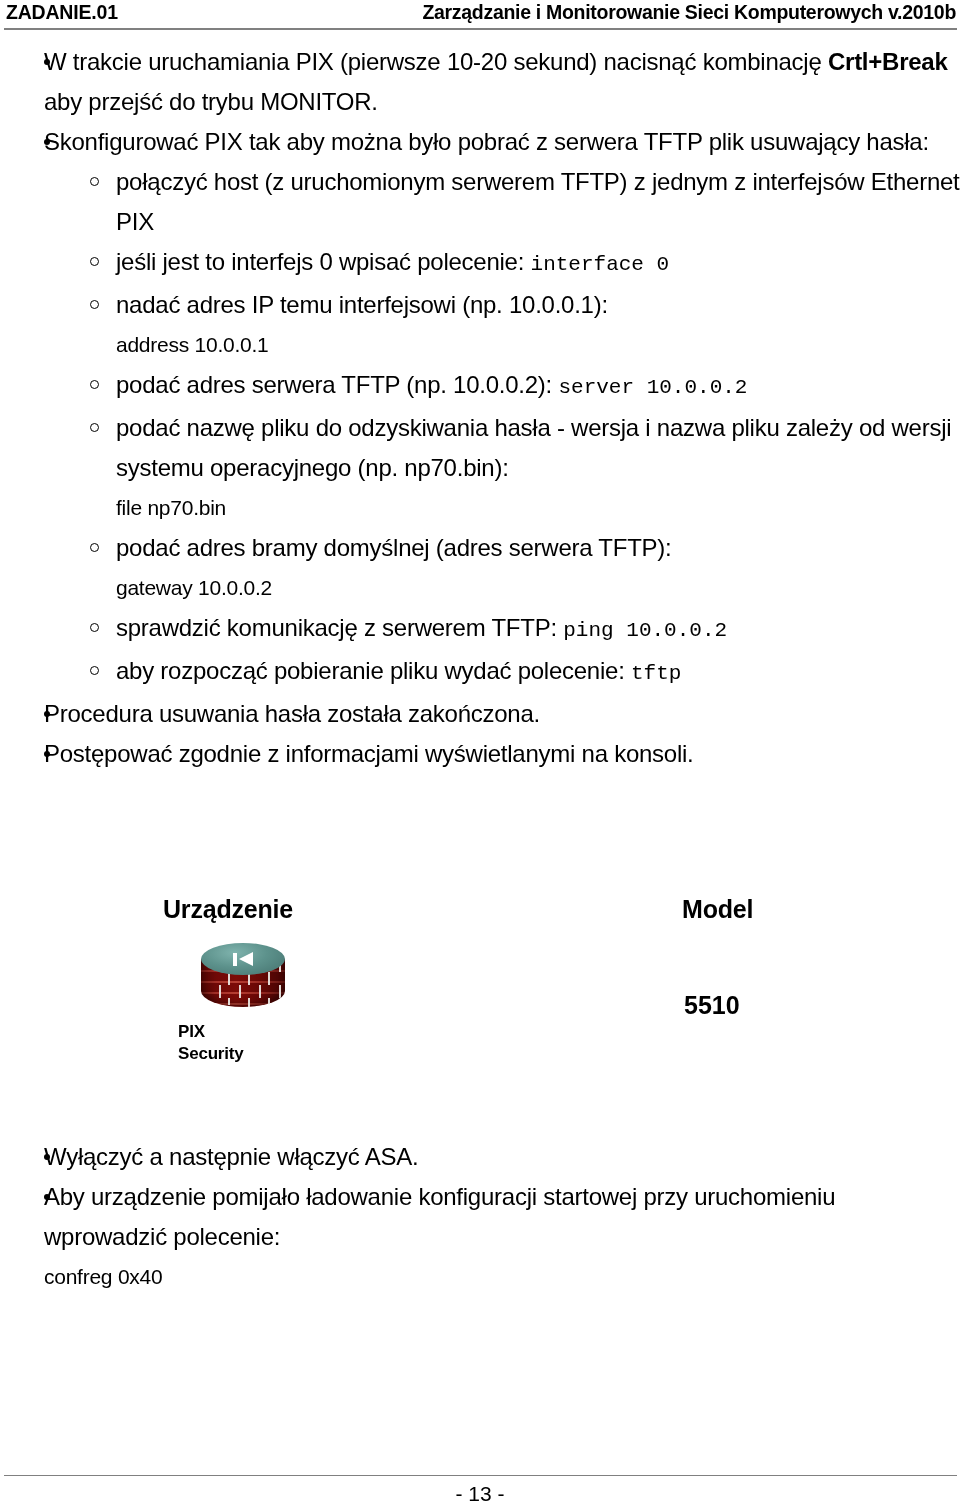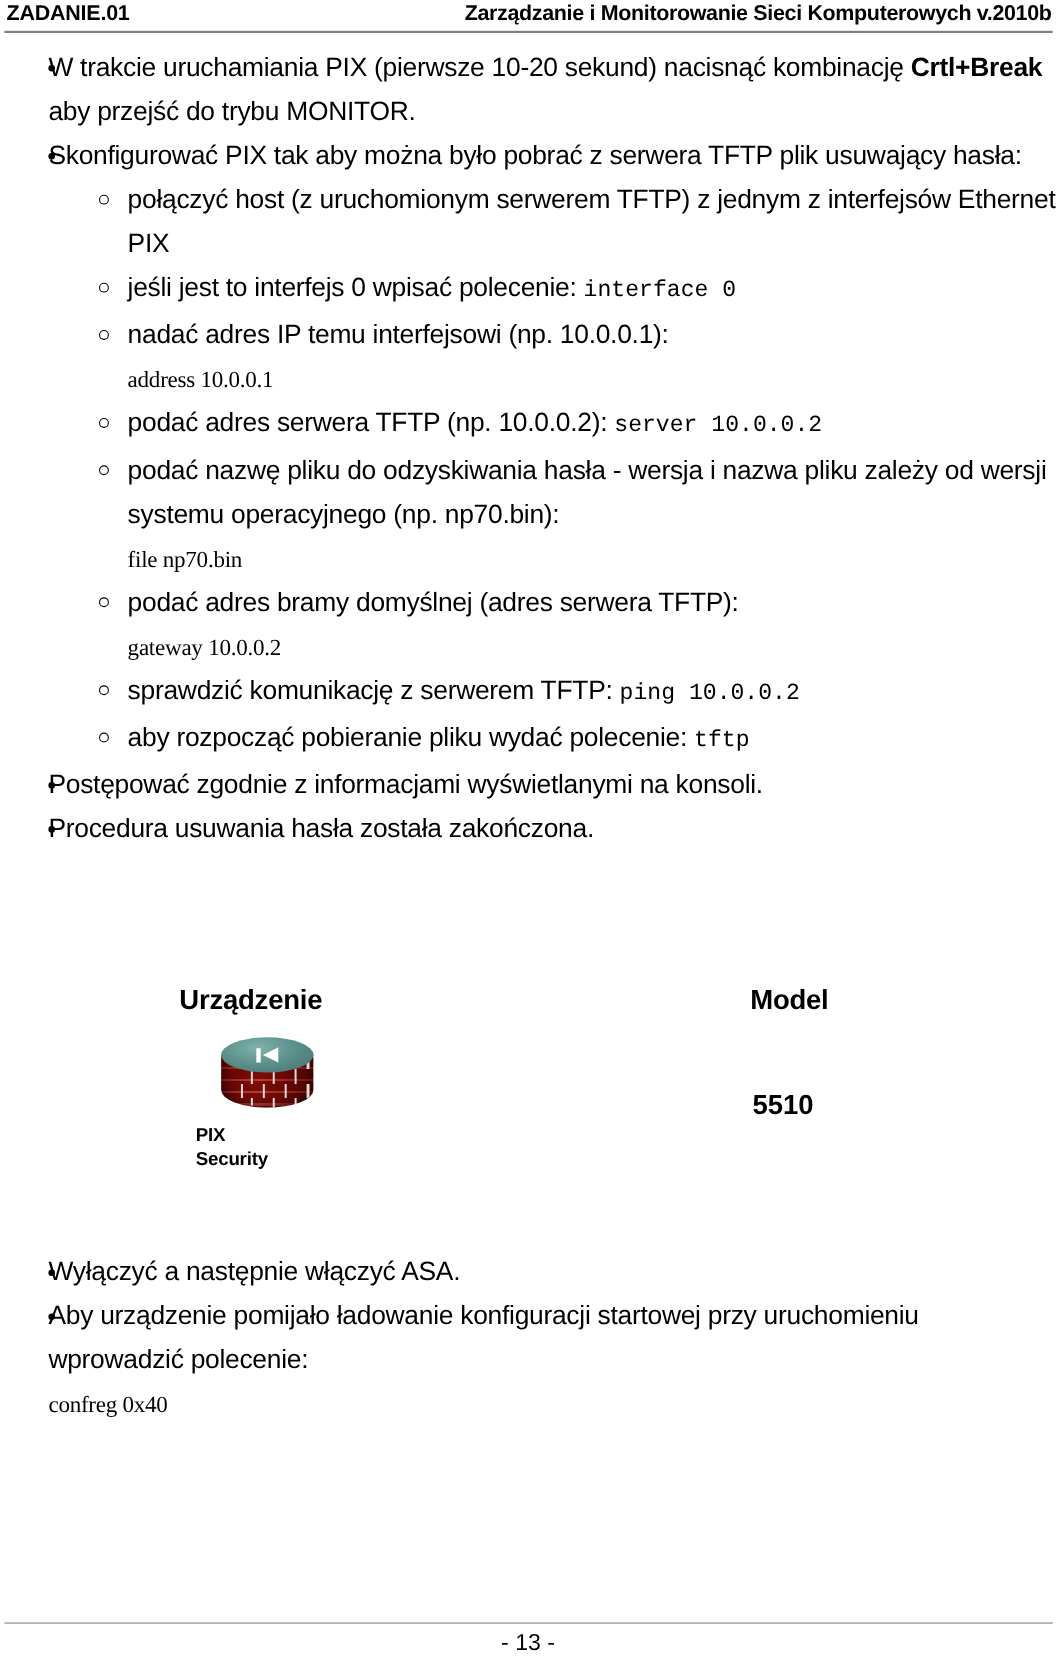--- a/index.html
+++ b/index.html
@@ -117,21 +117,21 @@
   }
 
   b, strong { font-weight: bold; }
 
   .mono {
     font-family: "Liberation Mono", "DejaVu Sans Mono", monospace;
     font-size: 21px;
     letter-spacing: 0px;
   }
   .mono-line {
-    font-family: Liberation Serif, serif;
+    font-family: Liberation Sans, sans-serif;
     font-size: 21px;
     display: block;
   }
 
   
   .device-table {
     position: absolute;
     top: 895px;
     left: 0;
     width: 960px;
@@ -356,26 +356,26 @@
               <span class="obullet"></span>
               <span>aby rozpocząć pobieranie pliku wydać polecenie: </span><span class="mono">tftp</span>
             </li>
 
           </ul>
         </div>
       </li>
 
       <li>
         <span class="bullet"></span>
+        <span>Procedura usuwania hasła została zakończona.</span>
+      </li>
+
+      <li>
+        <span class="bullet"></span>
         <span>Postępować zgodnie z informacjami wyświetlanymi na konsoli.</span>
-      </li>
-
-      <li>
-        <span class="bullet"></span>
-        <span>Procedura usuwania hasła została zakończona.</span>
       </li>
 
     </ul>
   </div>
 
   <div class="device-table">
     <div class="col-head-device">Urządzenie</div>
     <div class="col-head-model">Model</div>
 
     <div class="pix-figure">

